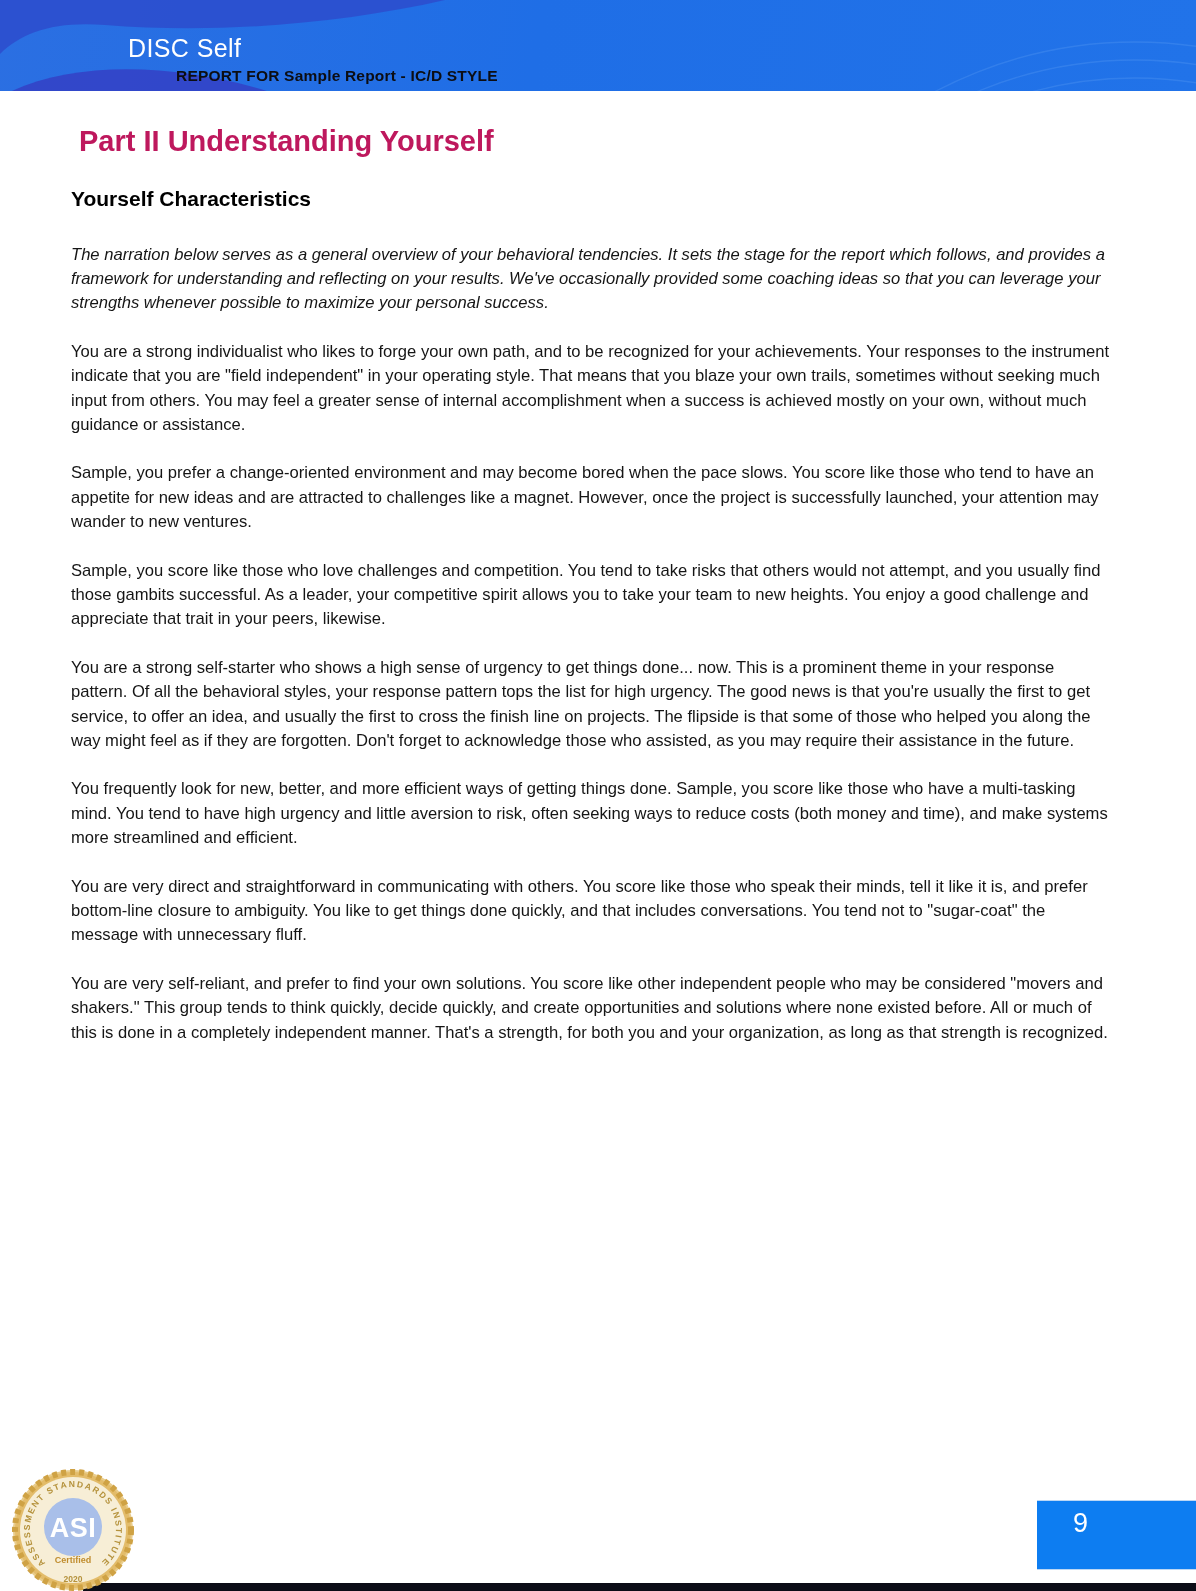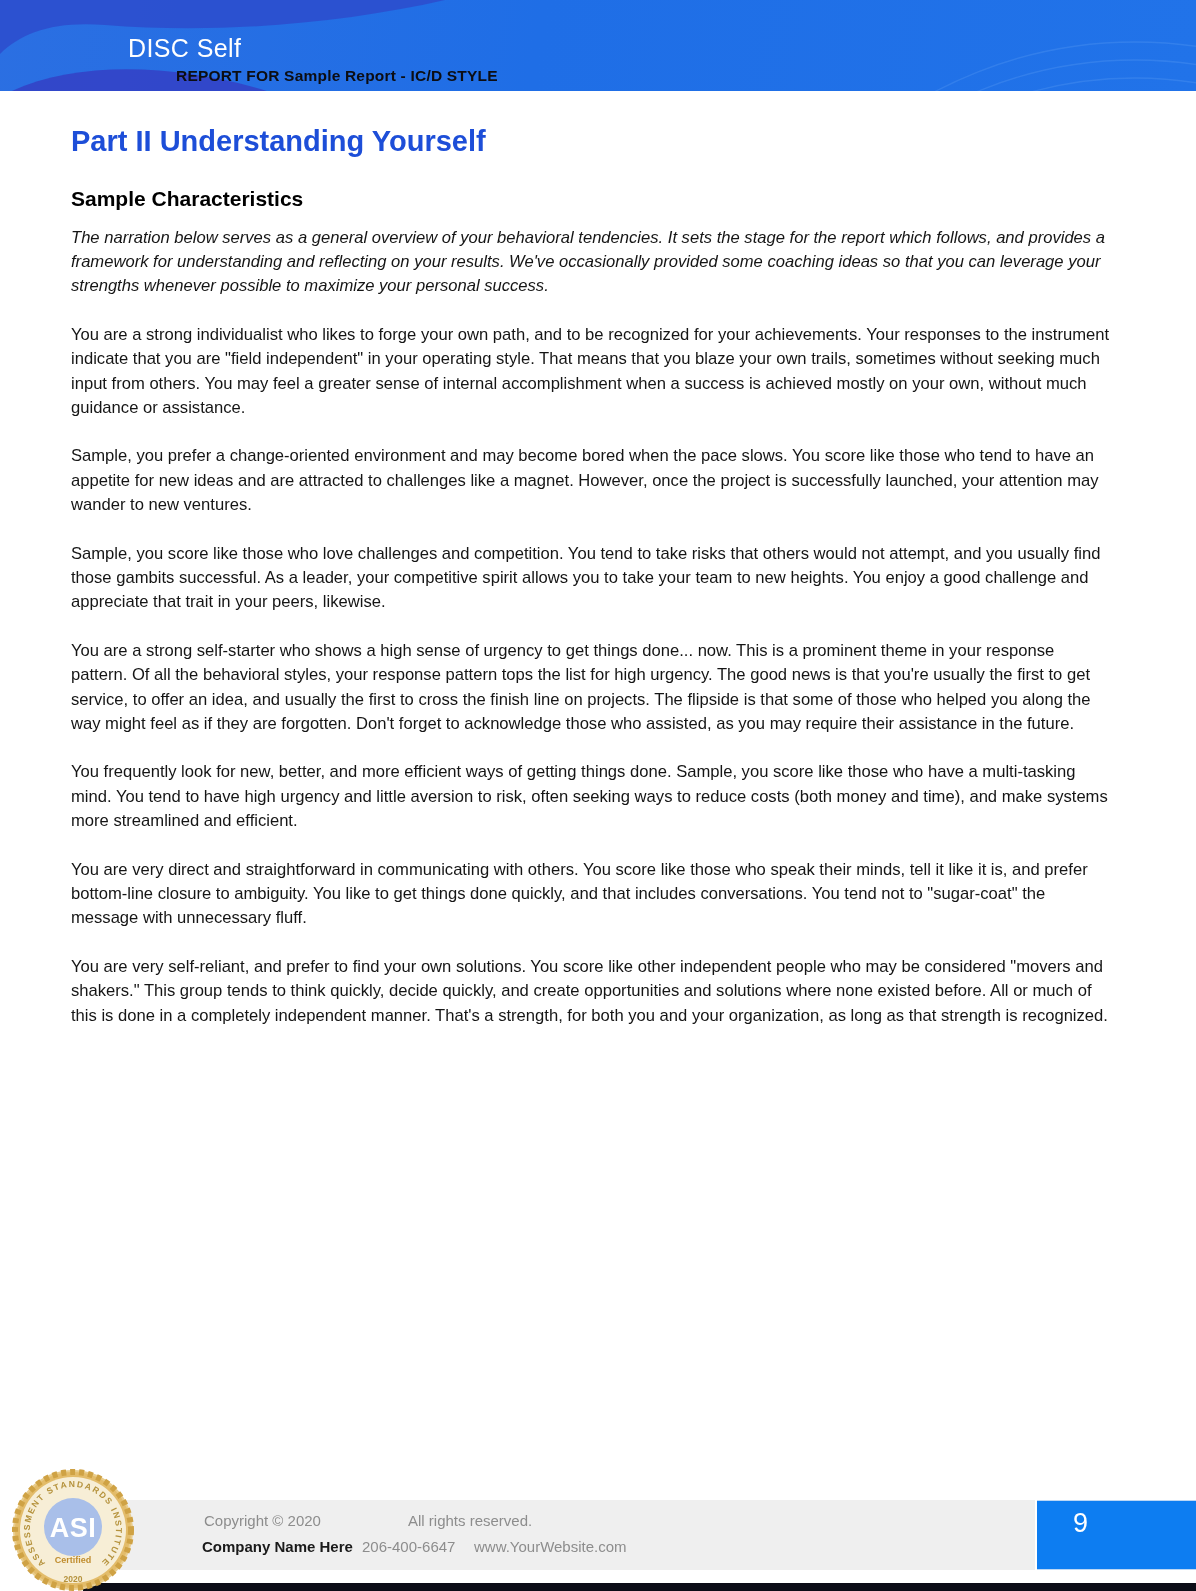--- a/index.html
+++ b/index.html
@@ -24,29 +24,29 @@
   .hdr-sub{
     position:absolute;left:128px;top:67px;
     color:#0c0d12;font-size:15.5px;font-weight:700;letter-spacing:.2px;margin-left:48px;
   }
 
   
   #content{
     position:absolute;left:71px;top:97px;width:1040px;
   }
   h1.page-title{
-    margin:28px 0 0 0;font-size:29px;line-height:1.15;font-weight:700;color:#1d4ed8;
+    margin:28px 0 0 8px;font-size:29px;line-height:1.15;font-weight:700;color:#be185d;
   }
   h2.section-heading{
     margin:28px 0 0 0;font-size:21px;line-height:1.2;font-weight:700;color:#000;
   }
   p.body-par{
     margin:24px 0 0 0;font-size:16.6px;line-height:24.4px;color:#151515;
   }
-  p.intro-par{font-style:italic;margin-top:14px;}
+  p.intro-par{font-style:italic;margin-top:31px;}
 
   
   #footer-bar{
     position:absolute;left:120px;top:1500px;width:915px;height:70px;
     background:#efefef;
   }
   .ft-line1-copy{position:absolute;left:84px;top:12px;font-size:15px;color:#8d8d8d;}
   .ft-line1-rights{position:absolute;left:288px;top:12px;font-size:15px;color:#8d8d8d;}
   .ft-line2-company{position:absolute;left:82px;top:38px;font-size:15px;font-weight:700;color:#1a1a1a;}
   .ft-line2-phone{position:absolute;left:242px;top:38px;font-size:15px;color:#8d8d8d;}
@@ -94,38 +94,31 @@
       <path d="M0,0 H445 C 340,24 215,34 105,25 C 55,21 22,32 0,54 Z" fill="#2d4ccd" opacity="0.85"></path>
 
       <path d="M0,97 C 70,58 185,62 285,97 Z" fill="#3343c6" opacity="0.9"></path>
     </svg>
     <div class="hdr-title">DISC Self</div>
     <div class="hdr-sub">REPORT FOR Sample Report - IC/D STYLE</div>
   </div>
 
   <div id="content">
     <h1 class="page-title">Part II Understanding Yourself</h1>
-    <h2 class="section-heading">Sample Characteristics</h2>
+    <h2 class="section-heading">Yourself Characteristics</h2>
     <p class="body-par intro-par">The narration below serves as a general overview of your behavioral tendencies. It sets the stage for the report which follows, and provides a framework for understanding and reflecting on your results.  We've occasionally provided some coaching ideas so that you can leverage your strengths whenever possible to maximize your personal success.</p>
     <p class="body-par">You are a strong individualist who likes to forge your own path, and to be recognized for your achievements. Your responses to the instrument indicate that you are "field independent" in your operating style. That means that you blaze your own trails, sometimes without seeking much input from others. You may feel a greater sense of internal accomplishment when a success is achieved mostly on your own, without much guidance or assistance.</p>
     <p class="body-par">Sample, you prefer a change-oriented environment and may become bored when the pace slows. You score like those who tend to have an appetite for new ideas and are attracted to challenges like a magnet. However, once the project is successfully launched, your attention may wander to new ventures.</p>
     <p class="body-par">Sample, you score like those who love challenges and competition. You tend to take risks that others would not attempt, and you usually find those gambits successful. As a leader, your competitive spirit allows you to take your team to new heights. You enjoy a good challenge and appreciate that trait in your peers, likewise.</p>
     <p class="body-par">You are a strong self-starter who shows a high sense of urgency to get things done... now. This is a prominent theme in your response pattern. Of all the behavioral styles, your response pattern tops the list for high urgency. The good news is that you're usually the first to get service, to offer an idea, and usually the first to cross the finish line on projects. The flipside is that some of those who helped you along the way might feel as if they are forgotten. Don't forget to acknowledge those who assisted, as you may require their assistance in the future.</p>
     <p class="body-par">You frequently look for new, better, and more efficient ways of getting things done. Sample, you score like those who have a multi-tasking mind. You tend to have high urgency and little aversion to risk, often seeking ways to reduce costs (both money and time), and make systems more streamlined and efficient.</p>
     <p class="body-par">You are very direct and straightforward in communicating with others. You score like those who speak their minds, tell it like it is, and prefer bottom-line closure to ambiguity. You like to get things done quickly, and that includes conversations. You tend not to "sugar-coat" the message with unnecessary fluff.</p>
     <p class="body-par">You are very self-reliant, and prefer to find your own solutions. You score like other independent people who may be considered "movers and shakers." This group tends to think quickly, decide quickly, and create opportunities and solutions where none existed before. All or much of this is done in a completely independent manner. That's a strength, for both you and your organization, as long as that strength is recognized.</p>
   </div>
 
-  <div id="footer-bar">
-    <span class="ft-line1-copy">Copyright © 2020</span>
-    <span class="ft-line1-rights">All rights reserved.</span>
-    <span class="ft-line2-company">Company Name Here</span>
-    <span class="ft-line2-phone">206-400-6647</span>
-    <span class="ft-line2-web">www.YourWebsite.com</span>
-  </div>
 
   <div id="page-number-box">
     <span>9</span>
   </div>
 
   <div id="next-page-edge"></div>
 
   <div id="asi-badge">
     <svg width="130" height="130" viewBox="0 0 130 130">
       <circle cx="65" cy="64" r="60" fill="#e9cd8d"></circle>

